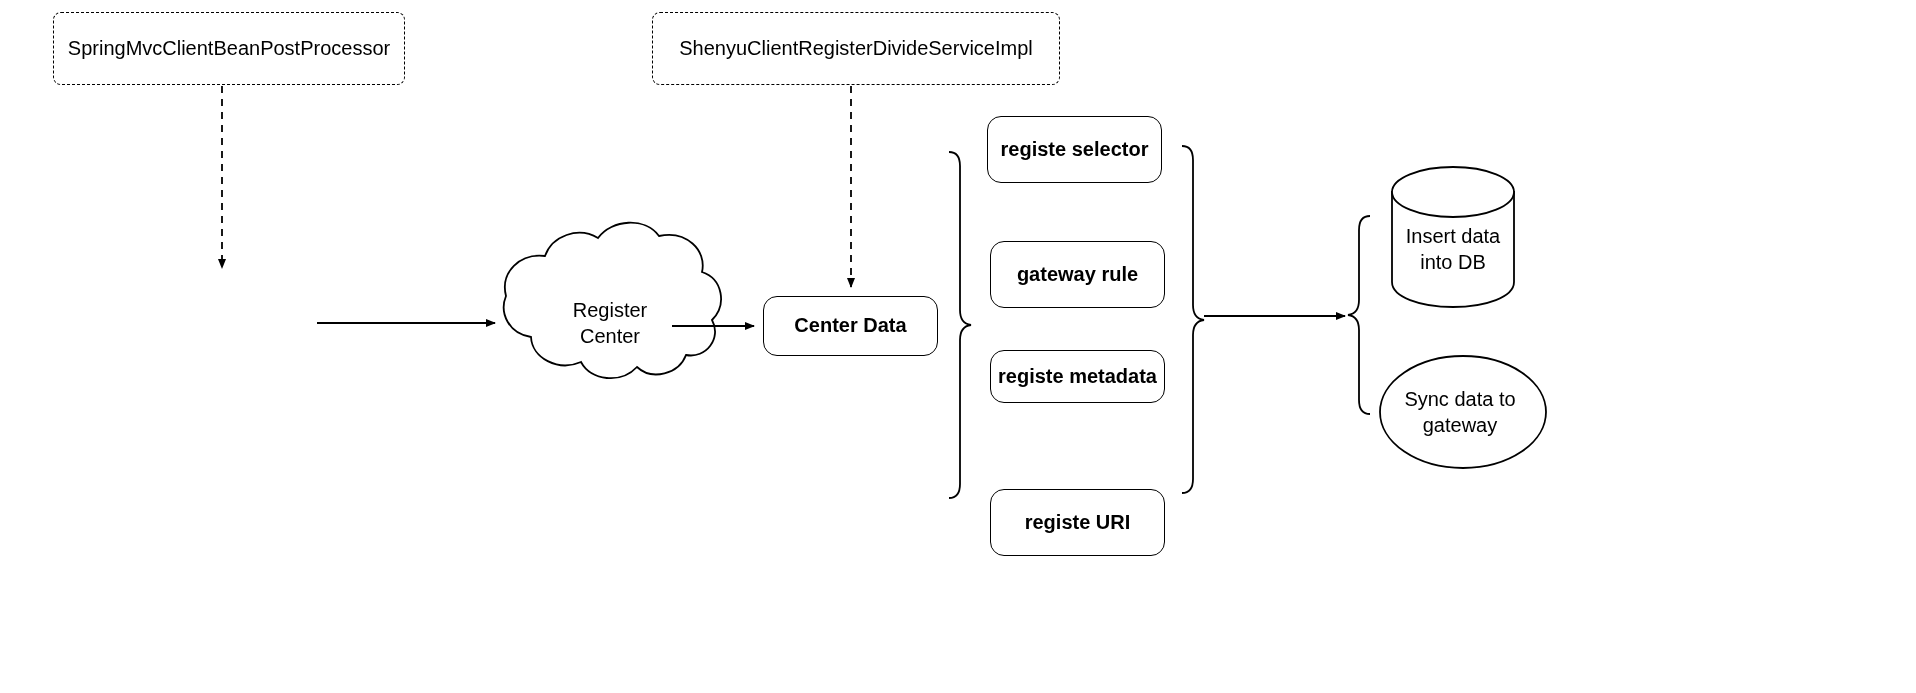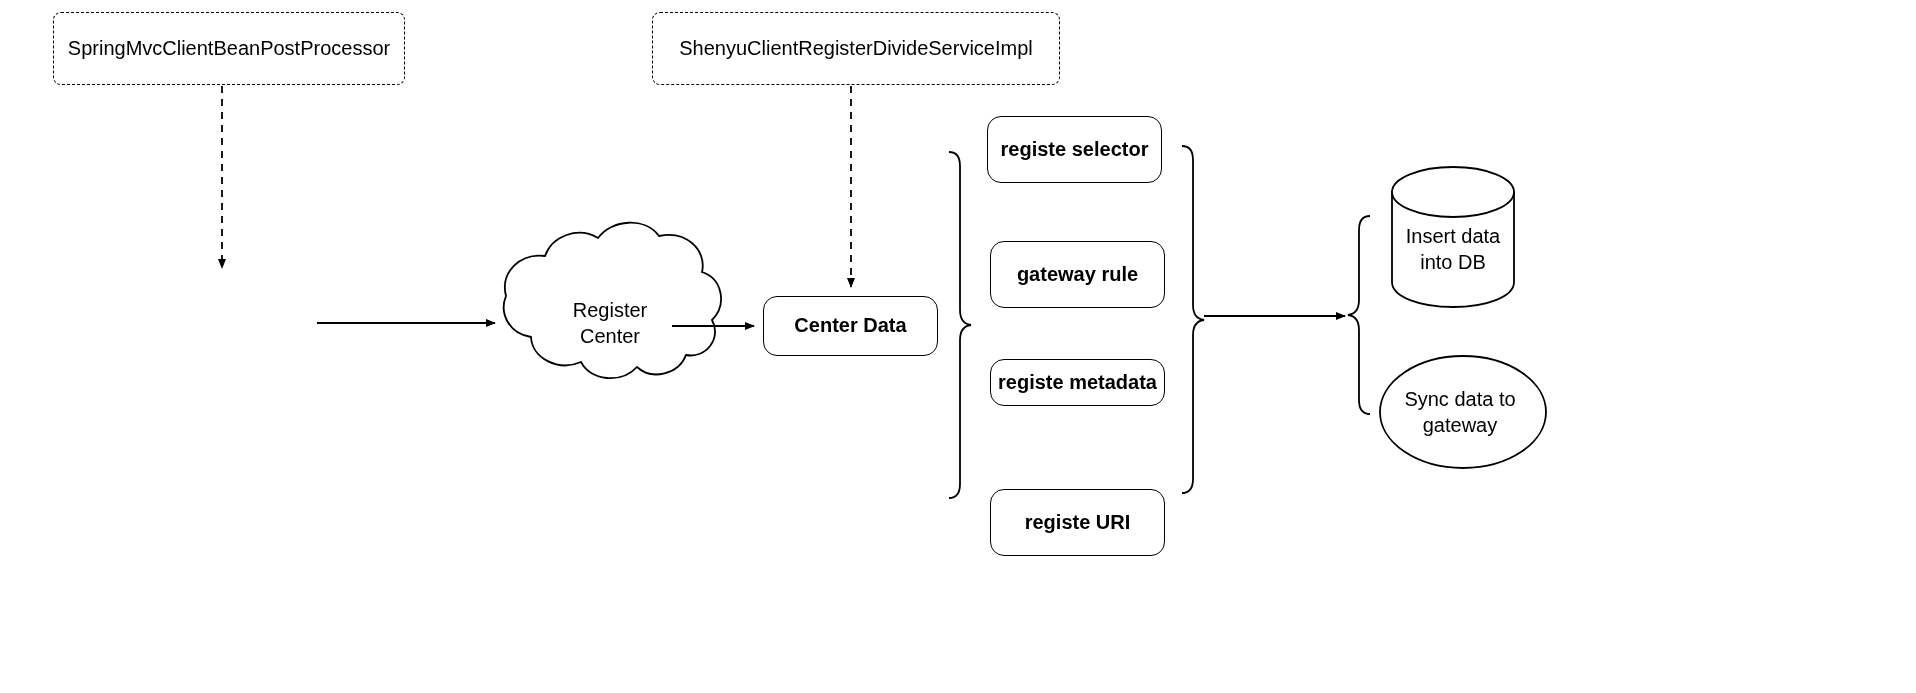--- a/index.html
+++ b/index.html
@@ -70,21 +70,21 @@
 
   <div class="node dashed-box" style="left:652px; top:12px; width:408px; height:73px;">ShenyuClientRegisterDivideServiceImpl</div>
 
 
   <div class="node rounded-box" style="left:763px; top:296px; width:175px; height:60px;">Center Data</div>
 
   <div class="node rounded-box" style="left:987px; top:116px; width:175px; height:67px;">registe selector</div>
 
   <div class="node rounded-box" style="left:990px; top:241px; width:175px; height:67px;">gateway rule</div>
 
-  <div class="node rounded-box" style="left:990px; top:359px; width:175px; height:47px;">registe metadata</div>
+  <div class="node rounded-box" style="left:990px; top:350px; width:175px; height:53px;">registe metadata</div>
 
   <div class="node rounded-box" style="left:990px; top:489px; width:175px; height:67px;">registe URI</div>
 
   <svg class="svg-layer" viewBox="0 0 1916 693">
     <defs>
       <marker id="arrowhead" markerWidth="10" markerHeight="8" refX="9" refY="4" orient="auto" markerUnits="userSpaceOnUse">
         <path d="M0,0 L10,4 L0,8 z" fill="#000000"></path>
       </marker>
     </defs>
 

